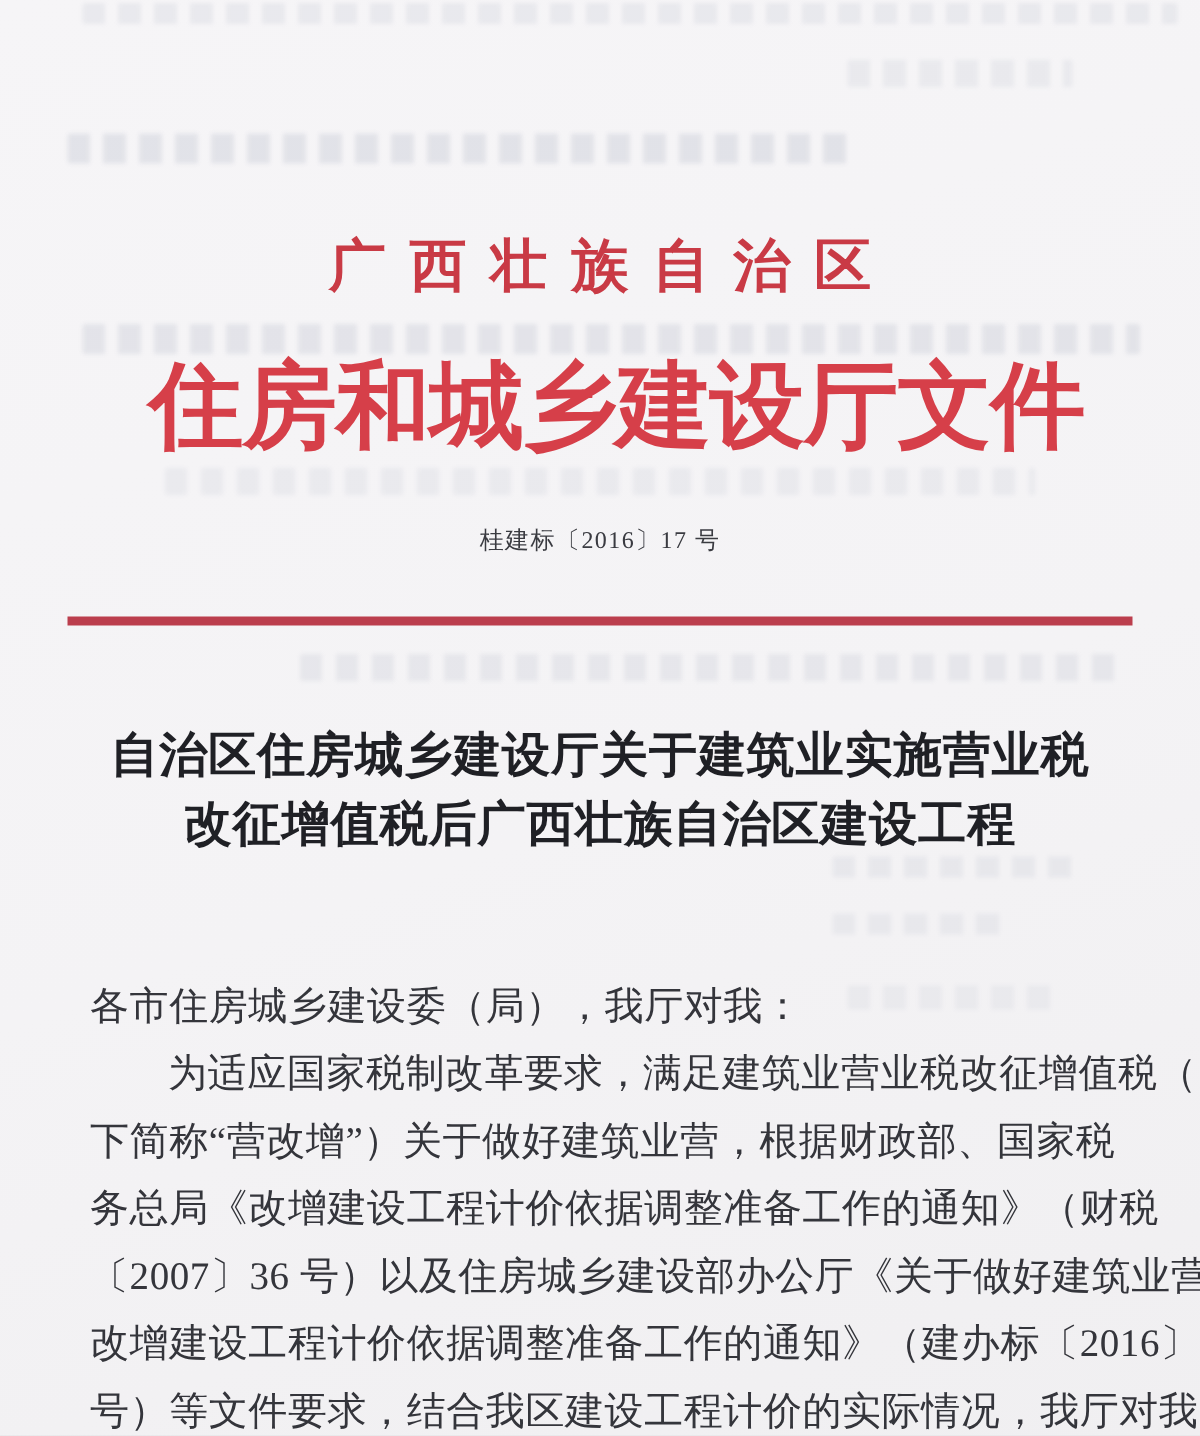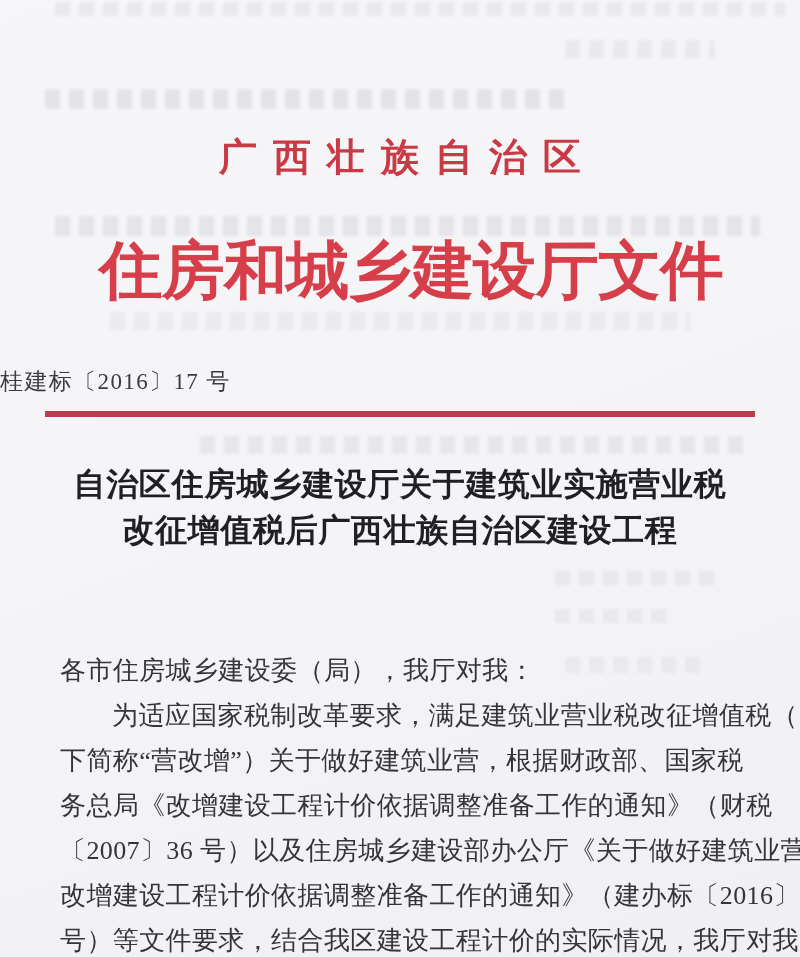--- a/index.html
+++ b/index.html
@@ -22,21 +22,21 @@
     position: absolute;
     background: repeating-linear-gradient(90deg,
       rgba(138,148,168,0.22) 0px, rgba(138,148,168,0.22) 15px,
       rgba(0,0,0,0) 15px, rgba(0,0,0,0) 24px);
     filter: blur(1.4px);
     border-radius: 2px;
     pointer-events: none;
   }
   .region-name {
     position: absolute;
-    top: 132px;
+    top: 152px;
     left: 0;
     width: 100%;
     text-align: center;
     font-size: 38px;
     font-weight: bold;
     color: #c93a45;
     letter-spacing: 0.42em;
     text-indent: 0.42em;
     white-space: nowrap;
   }
@@ -48,39 +48,39 @@
     text-align: center;
     font-size: 63px;
     font-weight: bold;
     color: #d63f49;
     letter-spacing: -0.01em;
     white-space: nowrap;
     margin-left: 11px;
   }
   .doc-number {
     position: absolute;
-    top: 366px;
+    top: 350px;
     left: 0;
     width: 100%;
-    text-align: left;
-    font-size: 23px;
+    text-align: center;
+    font-size: 16px;
     color: #3a3b41;
     letter-spacing: 0.06em;
   }
   .red-rule {
     position: absolute;
     top: 411px;
     left: 45px;
     width: 710px;
     height: 6px;
     background: #bb3e4d;
   }
   .doc-title {
     position: absolute;
-    top: 461px;
+    top: 480px;
     left: 0;
     width: 100%;
     text-align: center;
     font-size: 32px;
     font-weight: bold;
     color: #1f2025;
     line-height: 46px;
     letter-spacing: 0.02em;
   }
   .body-text {

